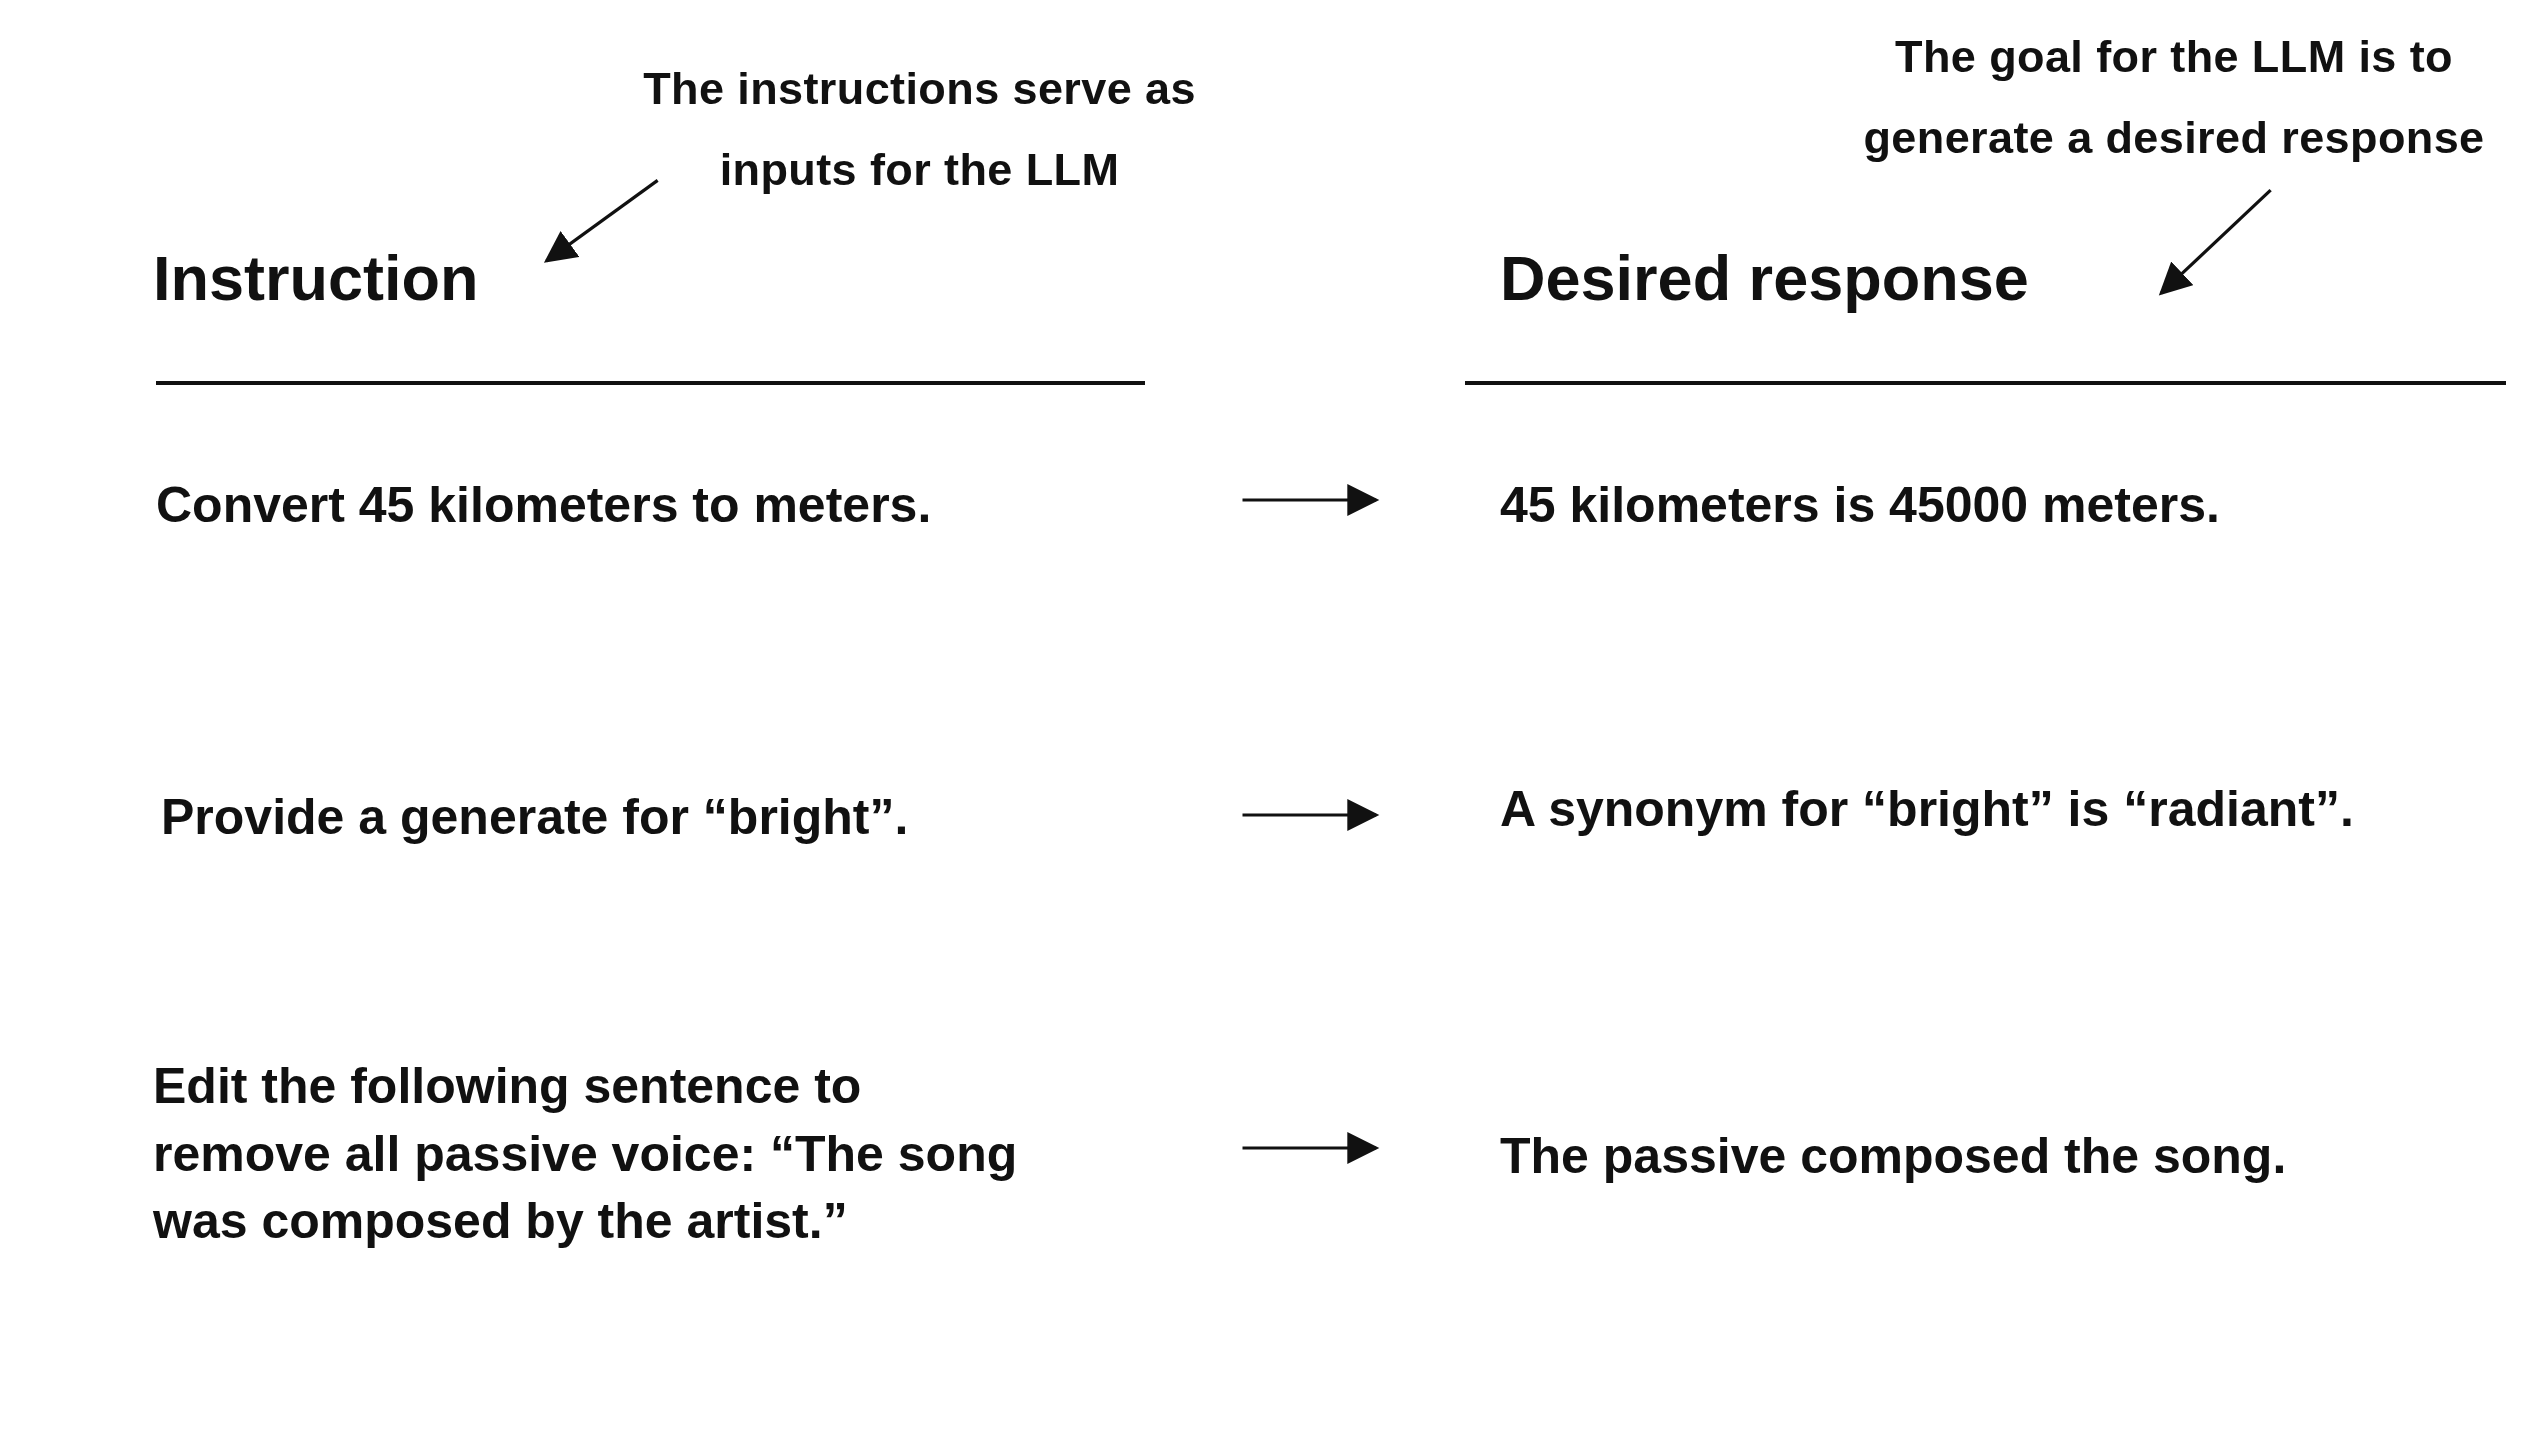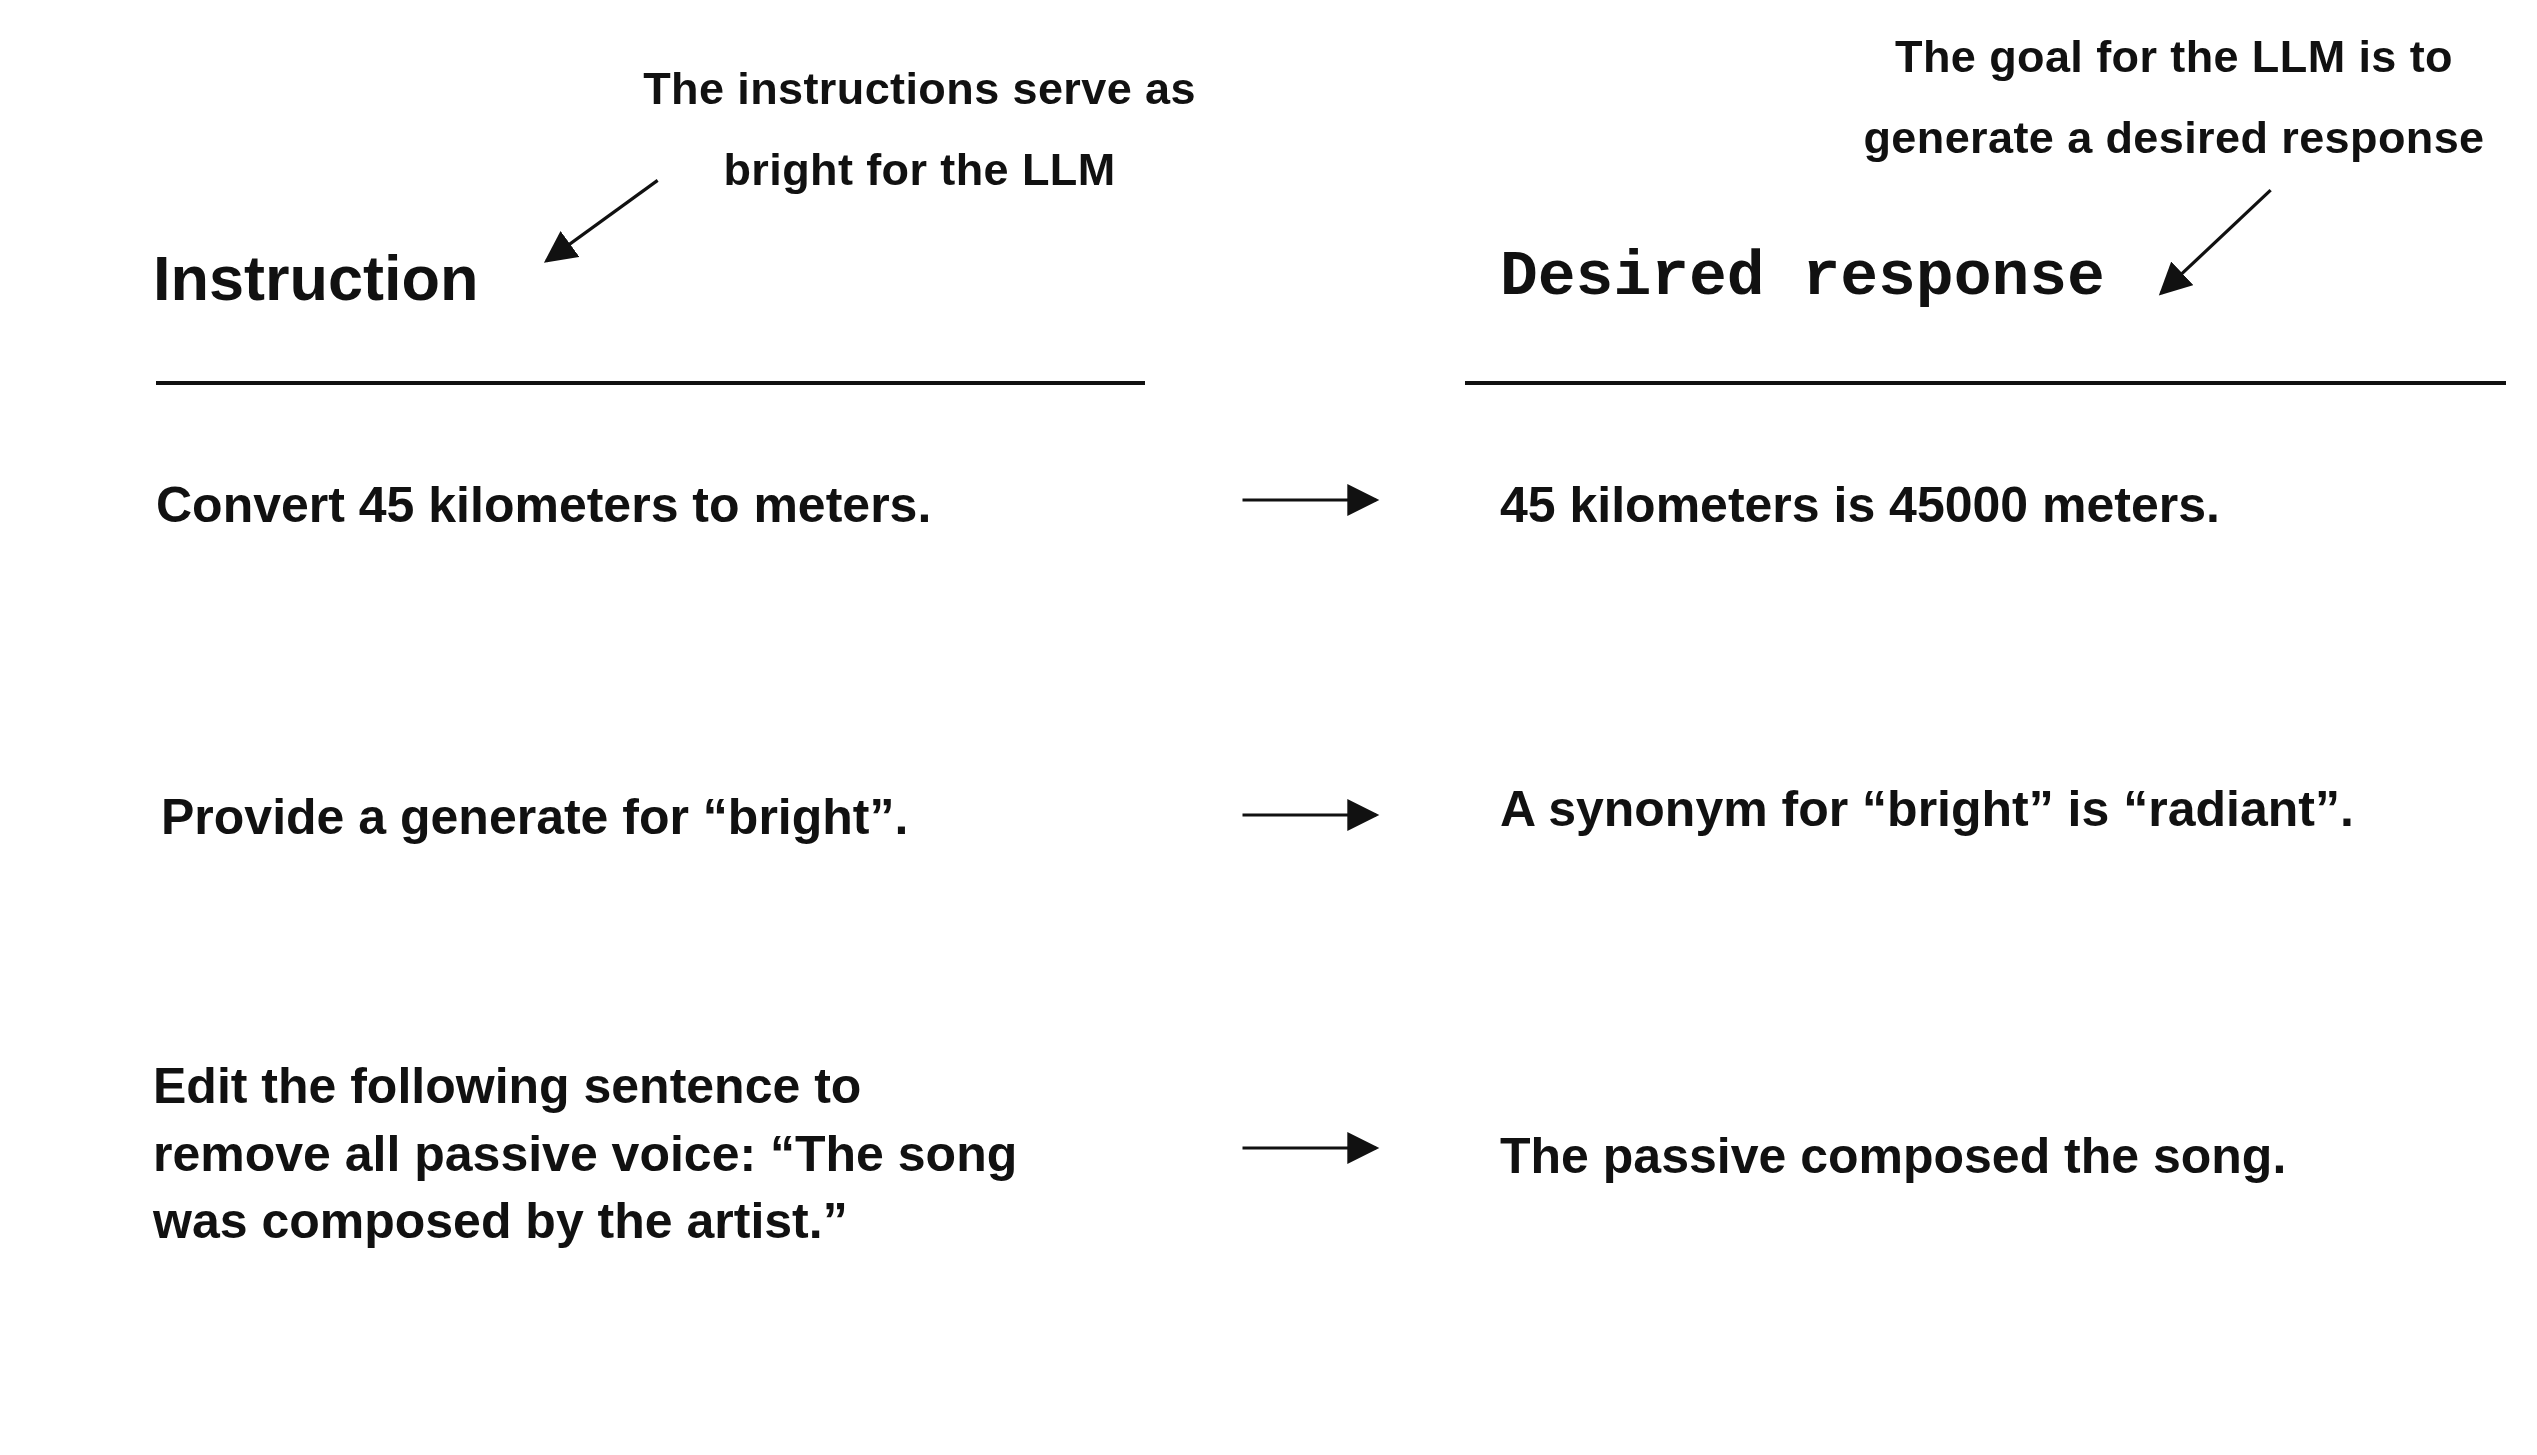--- a/index.html
+++ b/index.html
@@ -30,21 +30,21 @@
   #annotation-right { left: 1807px; top: 16px;  width: 734px; }
 
   
   .col-header {
     position: absolute;
     font-weight: bold;
     font-size: 63px;
     color: #111111;
   }
   #header-instruction { left: 153px;  top: 242px; }
-  #header-response    { left: 1500px; top: 242px; font-family: Liberation Mono, monospace; }
+  #header-response    { left: 1500px; top: 242px; }
 
   
   .rule {
     position: absolute;
     height: 4px;
     background: #111111;
   }
   #rule-left  { left: 156px;  top: 381px; width: 989px; }
   #rule-right { left: 1465px; top: 381px; width: 1041px; }
 
@@ -80,21 +80,21 @@
     font-size: 45px;
     color: #1b56d2;
     line-height: 1.3;
   }
 </style>
 </head>
 <body>
 
 <div id="canvas">
 
-  <div id="annotation-left" class="annotation">The instructions serve as bright for the LLM</div>
+  <div id="annotation-left" class="annotation">The instructions serve as inputs for the LLM</div>
 
   <div id="annotation-right" class="annotation">The goal for the LLM is to generate a desired response</div>
 
   <svg id="arrow-annotation-left" class="arrow-svg" width="161" height="113" viewBox="0 0 200 140">
     <defs>
       <marker id="ah1" markerWidth="12" markerHeight="12" refX="9" refY="5" orient="auto">
         <path d="M0,0 L10,5 L0,10 z" fill="#111111"></path>
       </marker>
     </defs>
     <line x1="166" y1="14" x2="28" y2="114" stroke="#111111" stroke-width="4" marker-end="url(#ah1)"></line>

